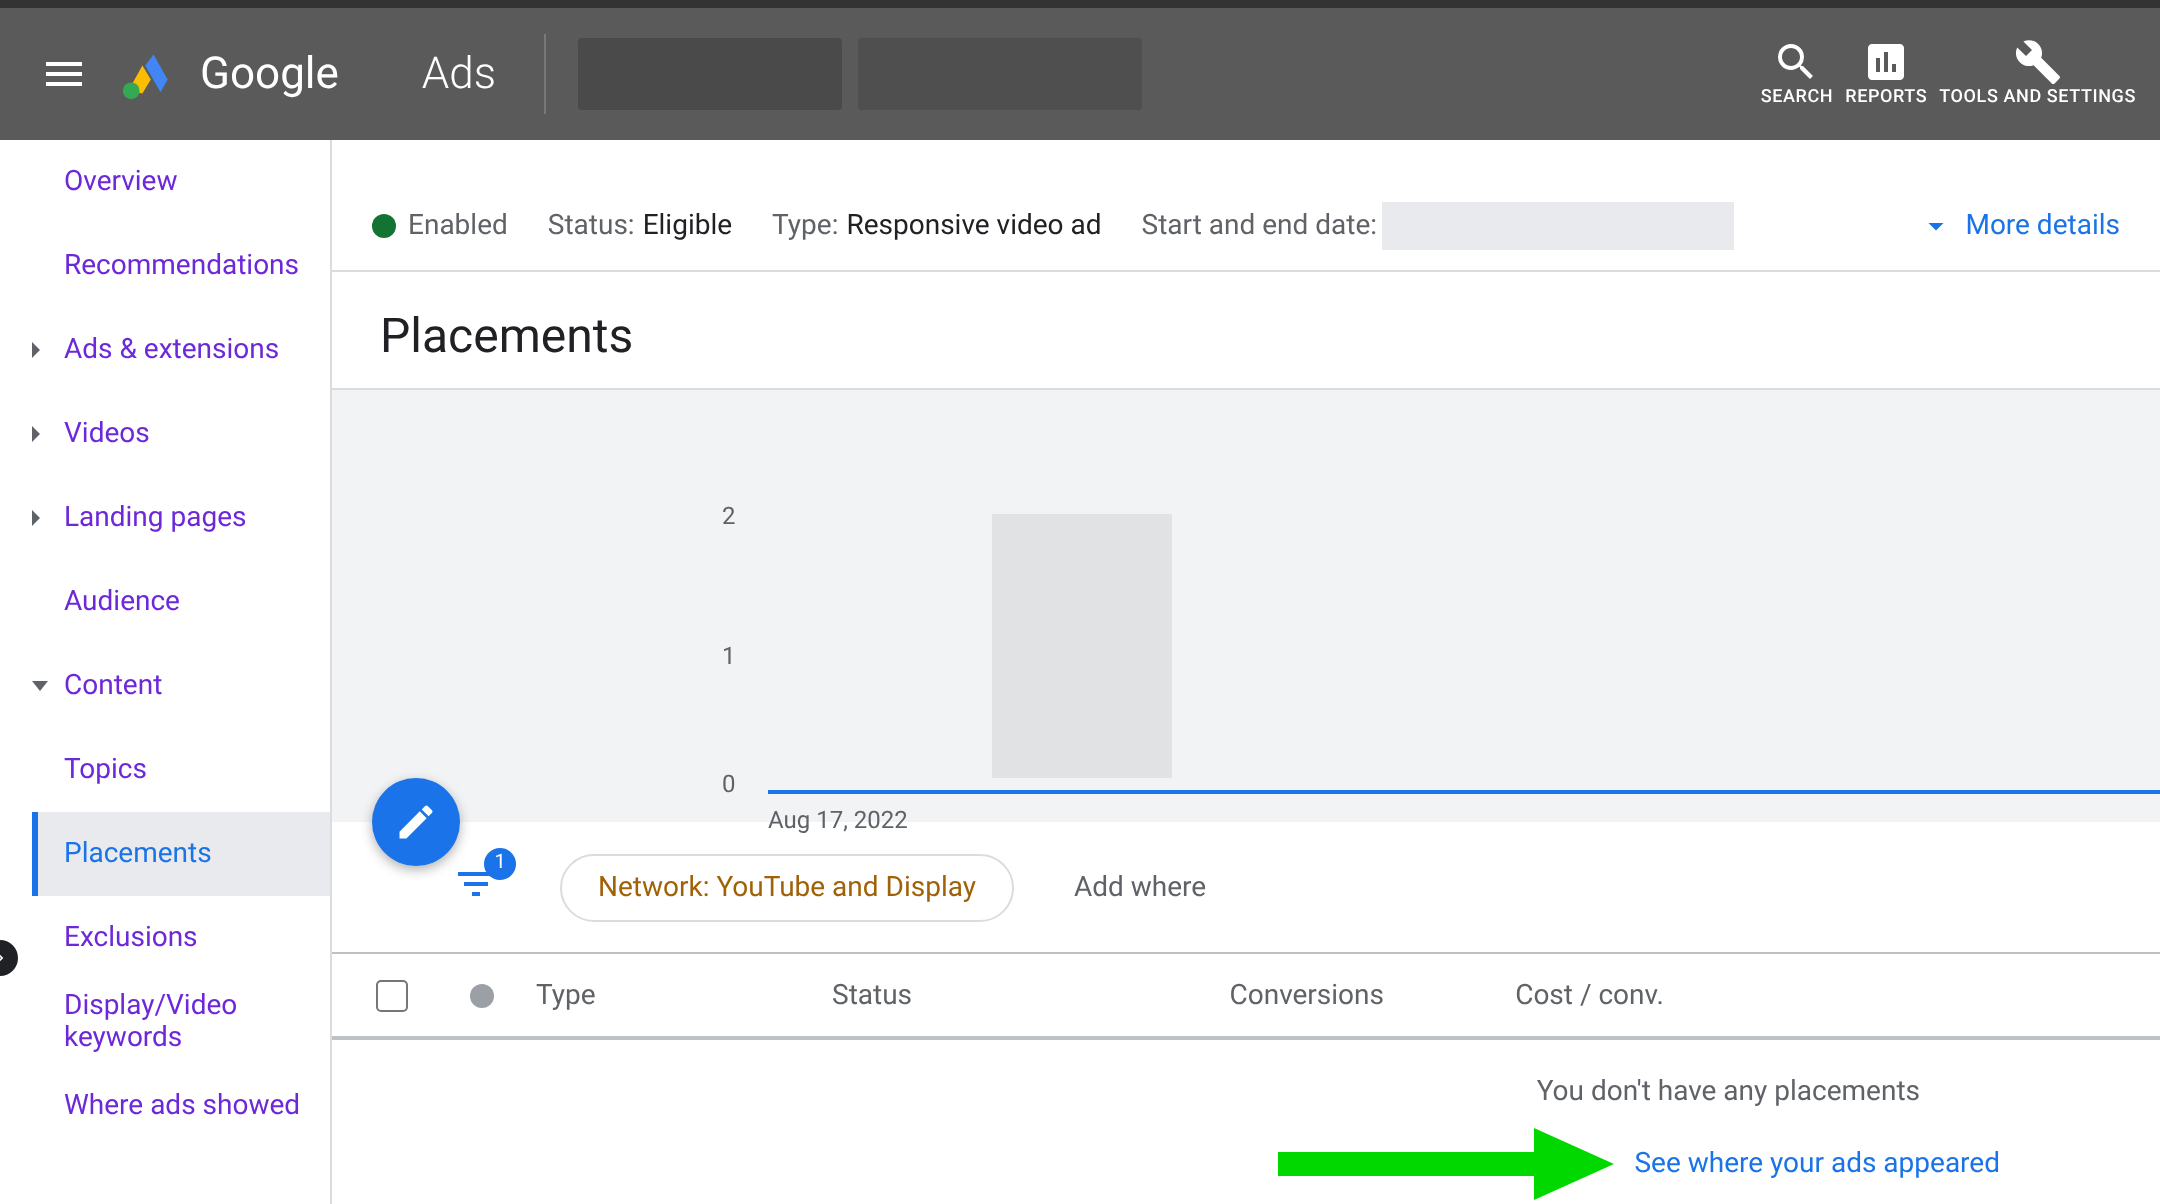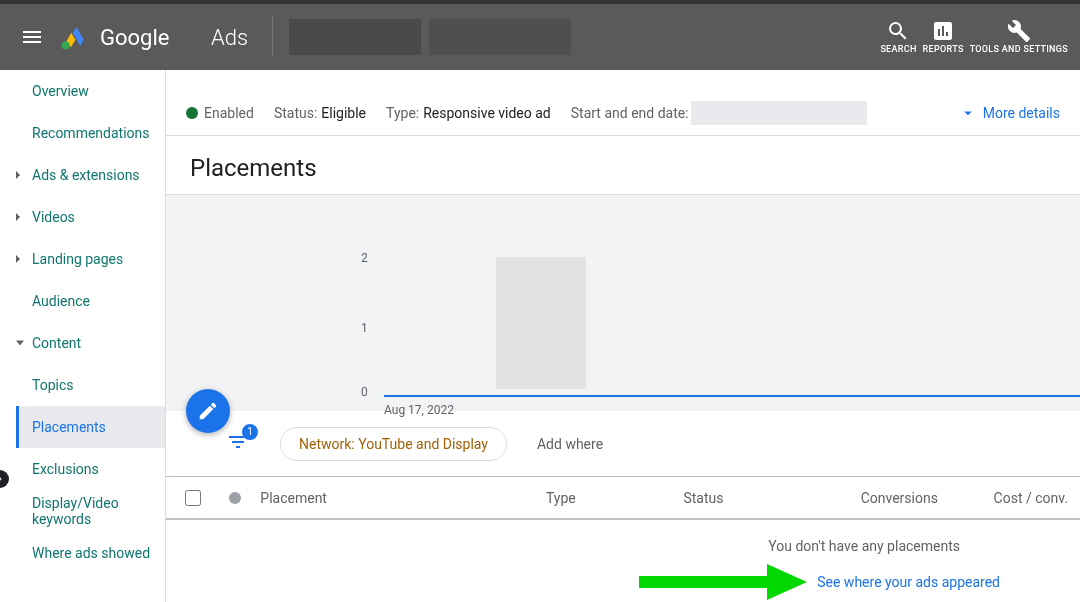--- a/index.html
+++ b/index.html
@@ -18,21 +18,21 @@
     .search-box1 { width: 132px; height: 36px; background: #4a4a4a; border-radius: 2px; }
     .search-box2 { width: 142px; height: 36px; background: #4f4f4f; border-radius: 2px; }
     .header-spacer { flex: 1; }
     .header-actions { display: flex; gap: 6px; }
     .header-action { display: flex; flex-direction: column; align-items: center; gap: 2px; cursor: pointer; color: #fff; }
     .header-action span { font-size: 9px; font-weight: 500; letter-spacing: 0.3px; text-align: center; line-height: 1.1; }
     .header-action svg { fill: #fff; }
     
     .main-layout { display: flex; height: calc(602px - 70px); }
     .sidebar { width: 166px; background: #fff; border-right: 1px solid #dadce0; overflow: hidden; position: relative; }
-    .nav-item { display: flex; align-items: center; height: 42px; padding: 0 12px 0 32px; font-size: 14px; color: #0f766e; cursor: pointer; position: relative; }
+    .nav-item { display: flex; align-items: center; height: 42px; padding: 0 12px 0 32px; font-size: 14px; color: #6d28d9; cursor: pointer; position: relative; }
     .nav-item.has-arrow { padding-left: 32px; }
     .nav-item.has-arrow::before { content: ''; position: absolute; left: 16px; top: 50%; transform: translateY(-50%); width: 0; height: 0; border-left: 4px solid #5f6368; border-top: 4px solid transparent; border-bottom: 4px solid transparent; }
     .nav-item.expanded::before { border-left: 4px solid transparent; border-right: 4px solid transparent; border-top: 5px solid #5f6368; border-bottom: none; }
     .nav-sub { margin-left: 16px; border-left: 2px solid transparent; }
     .nav-sub .nav-item { padding-left: 14px; font-size: 14px; }
     .nav-sub .nav-item.active { background: #e8eaed; color: #1a73e8; border-left: 3px solid #1a73e8; margin-left: -2px; padding-left: 13px; }
     .expand-toggle { position: absolute; left: -9px; top: 400px; width: 18px; height: 18px; background: #202124; border-radius: 50%; display: flex; align-items: center; justify-content: center; cursor: pointer; z-index: 10; }
     .expand-toggle svg { fill: #fff; }
     
     .content { flex: 1; display: flex; flex-direction: column; overflow: hidden; }
@@ -209,21 +209,20 @@
       <div class="add-filter">Add where</div>
     </div>
 
     <div class="table-header">
       <div class="th-check">
           <input type="checkbox" style="">
         </div>
       <div class="th-dot">
           <div class="gray-dot"></div>
         </div>
-      <div class="th placement">Placement</div>
       <div class="th type">Type</div>
       <div class="th status">Status</div>
       <div class="th conv">Conversions</div>
       <div class="th cost">Cost / conv.</div>
     </div>
 
     <div class="empty-state">You don't have any placements</div>
     <div class="see-link-row">
       <div class="arrow-annotation">
         <svg width="170" height="40" viewBox="0 0 170 40">

